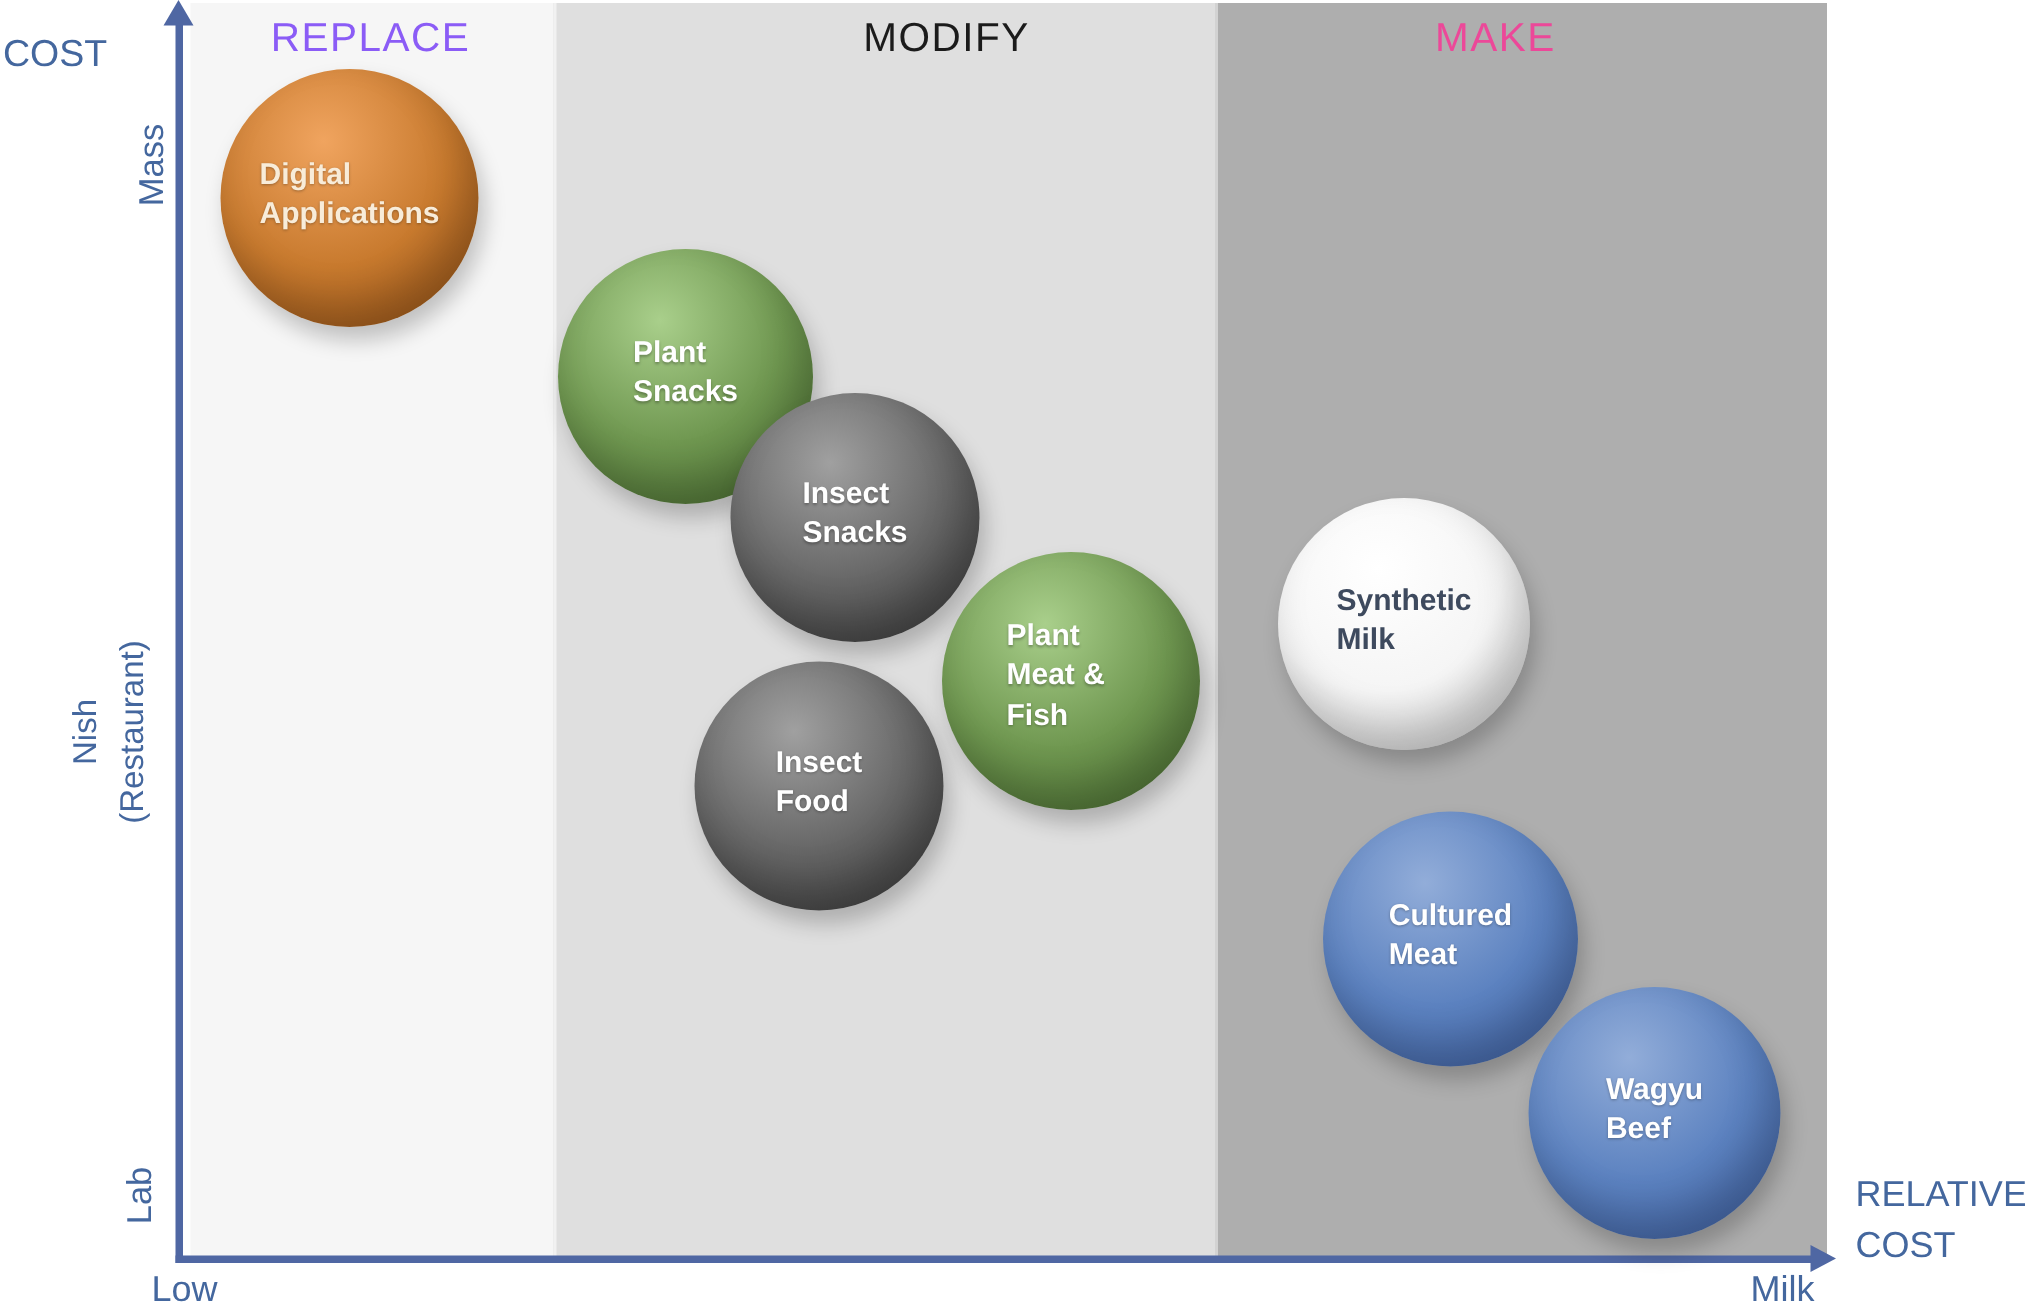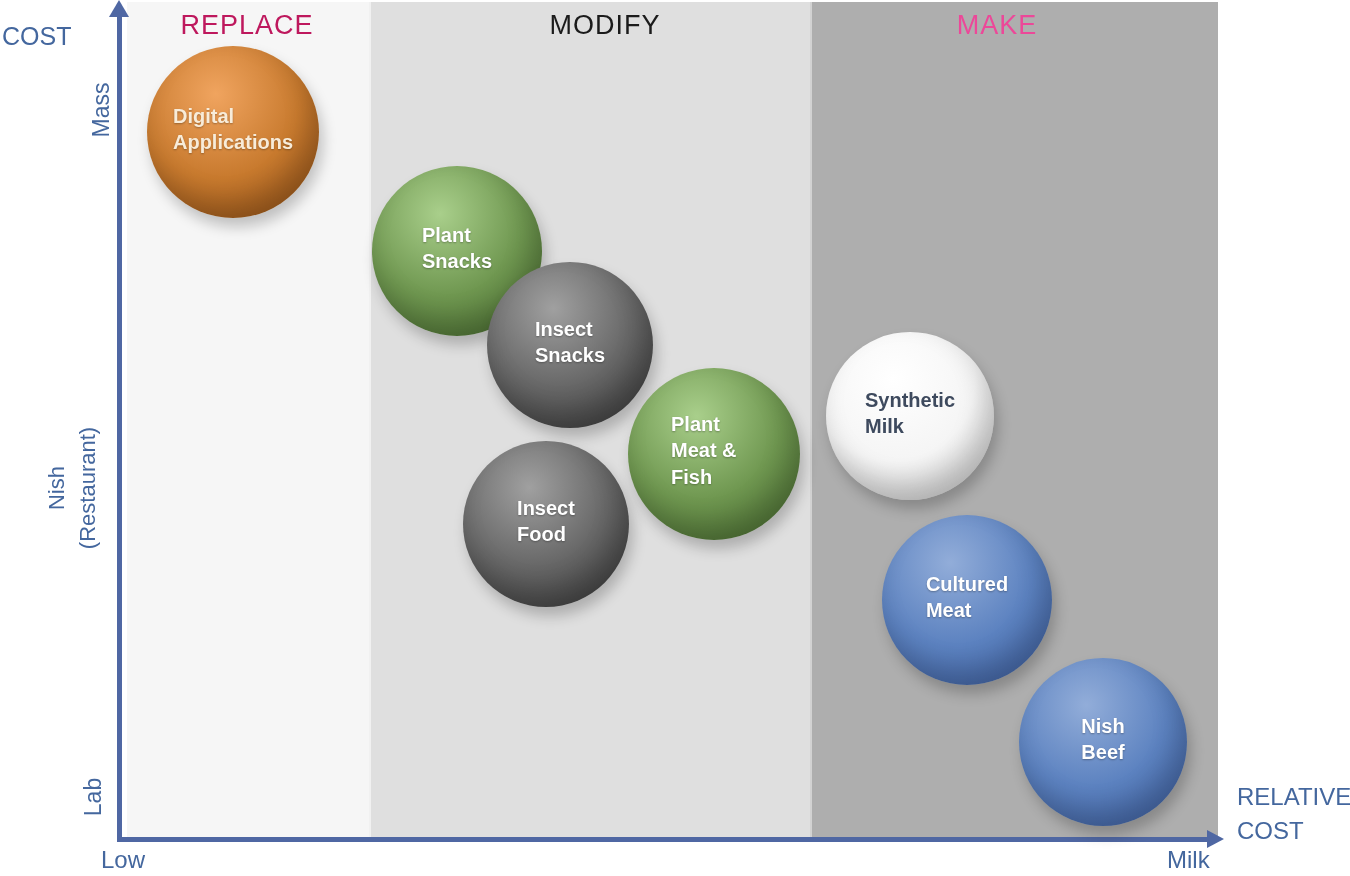--- a/index.html
+++ b/index.html
@@ -8,21 +8,21 @@
 
   
   .zone{position:absolute;top:2px;height:836px;}
   .zone-replace{left:127px;width:242px;}
   .zone-modify{left:369px;width:441px;box-shadow:inset 2px 0 0 rgba(255,255,255,0.55);}
   .zone-make{left:810px;width:408px;box-shadow:inset 2px 0 0 rgba(255,255,255,0.45);}
 
   .zone-label{position:absolute;top:10px;transform:translateX(-50%);
     font-size:27px;letter-spacing:1px;color:#1b1b1b;white-space:nowrap;}
   .zone-label-replace{left:247px;}
-  .zone-label-modify{left:605px;}
+  .zone-label-modify{left:631px;}
   .zone-label-make{left:997px;}
 
   
   .y-axis-line{position:absolute;left:117px;top:12px;width:5px;height:830px;background:var(--axis);}
   .x-axis-line{position:absolute;left:117px;top:837px;width:1092px;height:5px;background:var(--axis);}
   .y-axis-arrowhead{position:absolute;left:109px;top:0;width:0;height:0;
     border-left:10px solid transparent;border-right:10px solid transparent;
     border-bottom:17px solid var(--axis);}
   .x-axis-arrowhead{position:absolute;left:1207px;top:830px;width:0;height:0;
     border-top:9px solid transparent;border-bottom:9px solid transparent;
@@ -47,21 +47,21 @@
 </style>
 </head>
 <body>
 
 <div class="stage" id="stage" style="--axis: #4f67a3; --axis-text: #44679e;">
 
   <div class="zone zone-replace" style="background: rgb(246, 246, 246);"></div>
   <div class="zone zone-modify" style="background: rgb(223, 223, 223);"></div>
   <div class="zone zone-make" style="background: rgb(174, 174, 174);"></div>
 
-  <div class="zone-label zone-label-replace" style="color: #be185d;">REPLACE</div>
+  <div class="zone-label zone-label-replace" style="color: #8b5cf6;">REPLACE</div>
   <div class="zone-label zone-label-modify" style="color: rgb(27, 27, 27);">MODIFY</div>
   <div class="zone-label zone-label-make" style="color: #ec4899;">MAKE</div>
 
   <div class="y-axis-line"></div>
   <div class="y-axis-arrowhead"></div>
   <div class="x-axis-line"></div>
   <div class="x-axis-arrowhead"></div>
 
   <div class="axis-text y-axis-title">COST</div>
   <div class="axis-text tick-rot tick-mass">Mass</div>
@@ -87,26 +87,26 @@
 Snacks</div>
       </div>
       <div class="bubble" style="left: 463px; top: 441px; width: 166px; height: 166px; background: radial-gradient(circle at 40% 28%, rgb(160, 160, 160) 0%, rgb(102, 102, 102) 52%, rgb(47, 47, 47) 102%);">
         <div class="bubble-label" style="color: rgb(255, 255, 255);">Insect
 Food</div>
       </div>
       <div class="bubble" style="left: 628px; top: 368px; width: 172px; height: 172px; background: radial-gradient(circle at 40% 28%, rgb(169, 207, 139) 0%, rgb(111, 151, 80) 52%, rgb(63, 97, 40) 102%);">
         <div class="bubble-label" style="color: rgb(255, 255, 255);">Plant
 Meat &amp; Fish</div>
       </div>
-      <div class="bubble" style="left: 826px; top: 332px; width: 168px; height: 168px; background: radial-gradient(circle at 40% 28%, rgb(255, 255, 255) 0%, rgb(245, 245, 245) 52%, rgb(194, 194, 194) 102%);">
+      <div class="bubble" style="left: 852px; top: 332px; width: 168px; height: 168px; background: radial-gradient(circle at 40% 28%, rgb(255, 255, 255) 0%, rgb(245, 245, 245) 52%, rgb(194, 194, 194) 102%);">
         <div class="bubble-label" style="color: rgb(62, 74, 94); text-shadow: rgba(255, 255, 255, 0.5) 0px 1px 1px;">Synthetic
 Milk</div>
       </div>
-      <div class="bubble" style="left: 882px; top: 515px; width: 170px; height: 170px; background: radial-gradient(circle at 40% 28%, rgb(146, 173, 217) 0%, rgb(92, 130, 192) 52%, rgb(55, 88, 154) 102%);">
+      <div class="bubble" style="left: 882px; top: 541px; width: 170px; height: 170px; background: radial-gradient(circle at 40% 28%, rgb(146, 173, 217) 0%, rgb(92, 130, 192) 52%, rgb(55, 88, 154) 102%);">
         <div class="bubble-label" style="color: rgb(255, 255, 255);">Cultured
 Meat</div>
       </div>
       <div class="bubble" style="left: 1019px; top: 658px; width: 168px; height: 168px; background: radial-gradient(circle at 40% 28%, rgb(146, 173, 217) 0%, rgb(92, 130, 192) 52%, rgb(55, 88, 154) 102%);">
-        <div class="bubble-label" style="color: rgb(255, 255, 255);">Nish
+        <div class="bubble-label" style="color: rgb(255, 255, 255);">Wagyu
 Beef</div>
       </div>
     </div>
 </div>
 
 </body></html>

